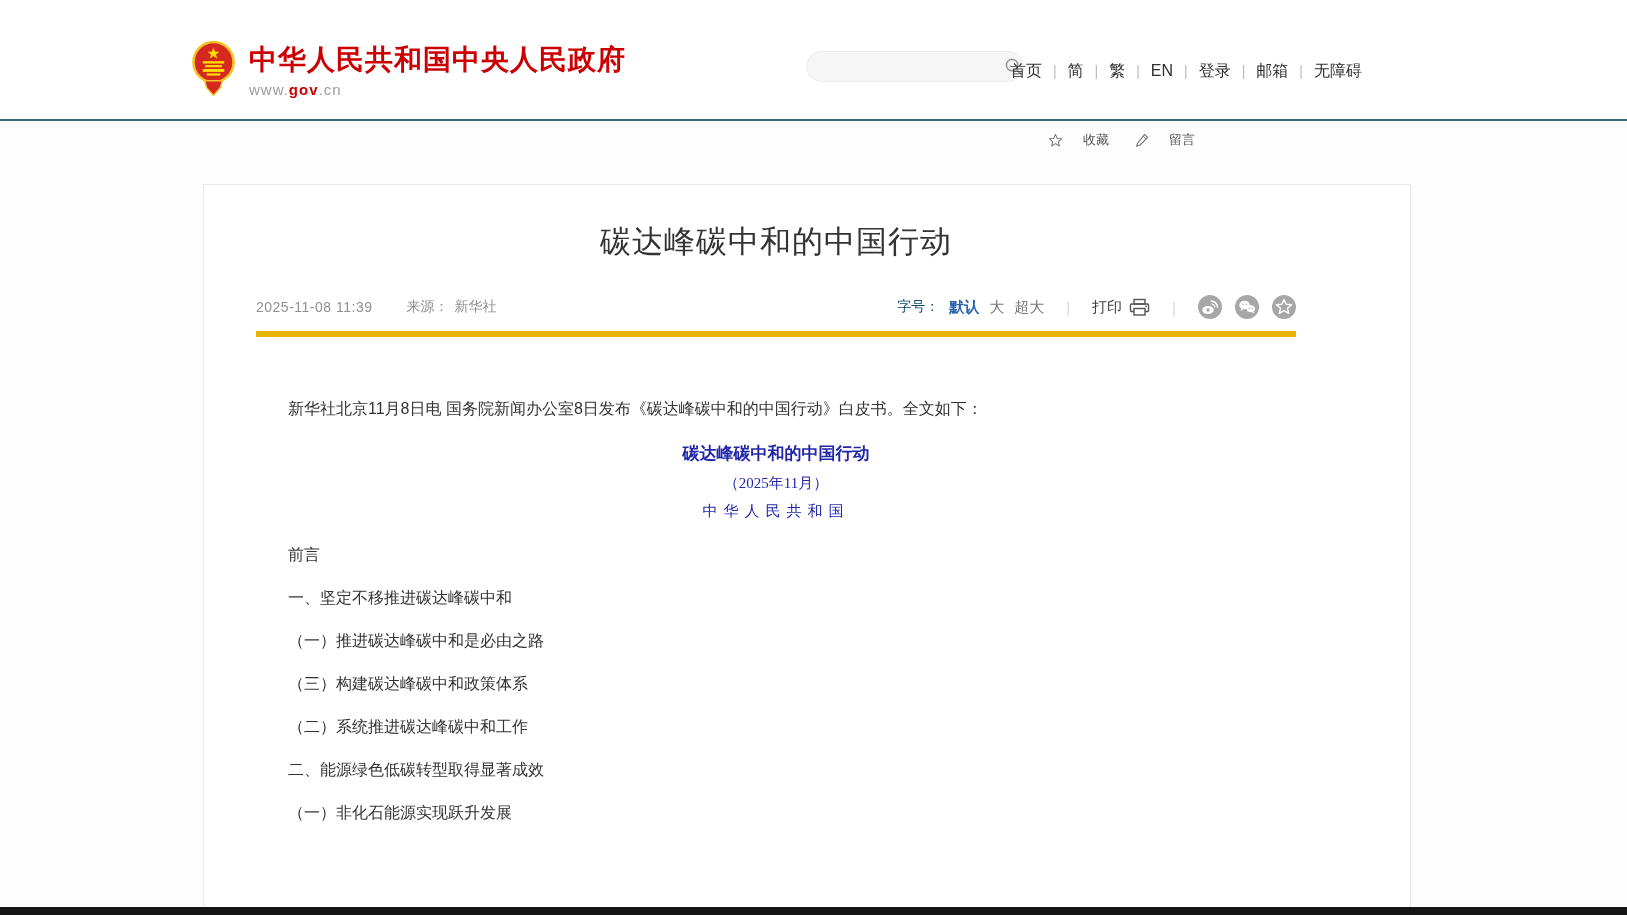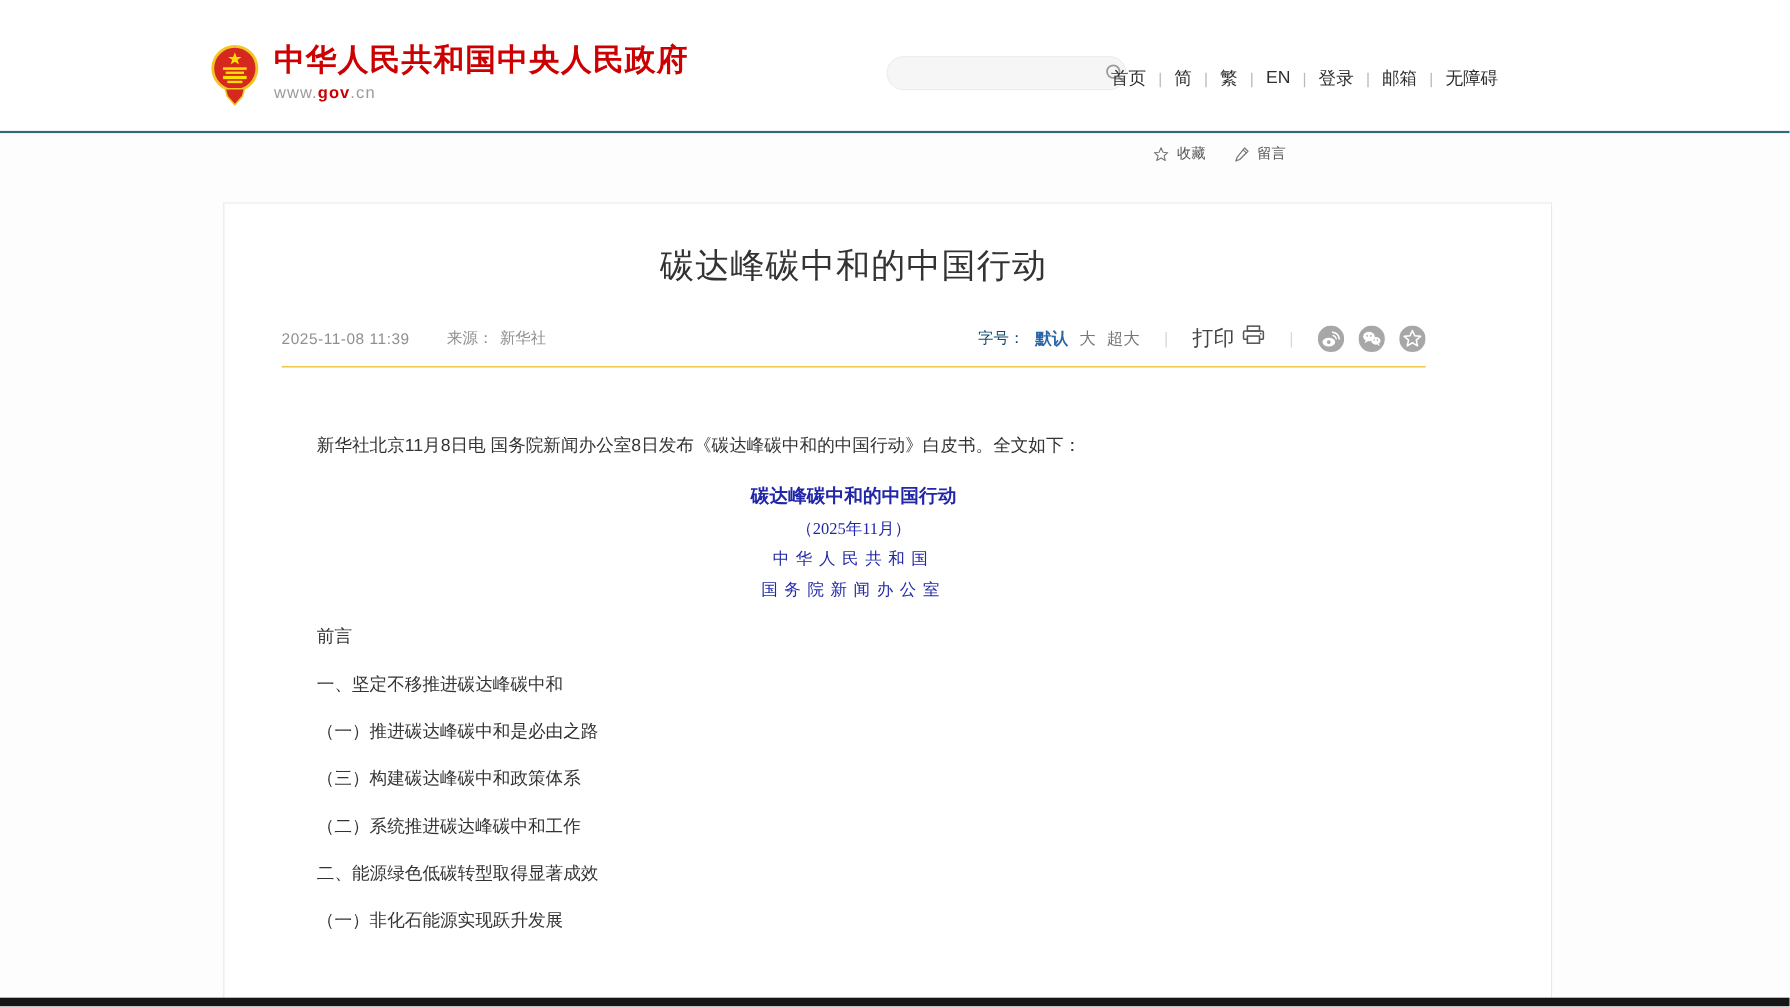--- a/index.html
+++ b/index.html
@@ -3,62 +3,62 @@
 <meta charset="utf-8">
 <style>
   * { margin:0; padding:0; box-sizing:border-box; }
   html,body { width:1627px; height:915px; overflow:hidden; background:#fff;
     font-family:"Liberation Sans", sans-serif; color:#333; }
   .page { position:relative; width:1627px; height:915px; background:#fdfdfd; }
 
   
   .site-header { position:absolute; left:0; top:0; width:100%; height:121px;
     background:#fff; border-bottom:2px solid #33697a; z-index:5; }
-  .brand { position:absolute; left:191px; top:40px; display:flex; align-items:flex-start; gap:13px; cursor:pointer; }
+  .brand { position:absolute; left:191px; top:40px; display:flex; align-items:flex-end; gap:13px; cursor:pointer; }
   .brand-emblem { width:45px; height:58px; }
   .site-title { font-size:28px; font-weight:bold; color:#cc0000; letter-spacing:1px; line-height:1.1; }
   .site-url { font-size:15px; color:#9b9b9b; margin-top:5px; letter-spacing:1px; }
   .site-url .u-red { color:#cc0000; font-weight:bold; }
 
   .search-box { position:absolute; left:806px; top:51px; width:218px; height:31px;
     background:#f6f6f6; border:1px solid #ededed; border-radius:16px;
     display:flex; align-items:center; padding:0 10px 0 16px; }
   .search-box input { flex:1; border:none; background:transparent; outline:none; font-size:14px; color:#333; }
   .search-icon { width:19px; height:19px; cursor:pointer; flex:none; }
 
   .top-nav { position:absolute; right:254px; top:0; height:142px; display:flex; align-items:center; font-size:16px; color:#2e2e2e; }
   .top-nav .nav-item { padding:0 11px; cursor:pointer; white-space:nowrap; }
   .top-nav .nav-sep { color:#b9b9b9; font-size:14px; }
 
   
   .quick-links { position:absolute; left:1048px; top:131px; display:flex; gap:26px;
     font-size:13px; color:#555; align-items:center; z-index:4; }
-  .quick-link { display:flex; align-items:center; gap:7px; cursor:pointer; }
+  .quick-link { display:flex; align-items:center; gap:20px; cursor:pointer; }
   .quick-link svg { display:block; }
 
   
   .card { position:absolute; left:203px; top:184px; width:1208px; height:745px;
     background:#fff; border:1px solid #e9e9e9; z-index:1; }
   .card-inner { margin-left:52px; width:1040px; }
 
   .article-title { margin-top:36px; text-align:center; font-size:31px; font-weight:500;
     color:#333; letter-spacing:1px; }
 
   .meta-row { margin-top:32px; display:flex; justify-content:space-between; align-items:center;
-    font-size:14px; color:#8f8f8f; padding-bottom:12px; border-bottom:1px solid #eab308; }
+    font-size:14px; color:#8f8f8f; padding-bottom:12px; border-bottom:6px solid #eab308; }
   .meta-left { display:flex; align-items:center; }
   .meta-date { letter-spacing:0.5px; }
   .meta-source-label { margin-left:34px; }
   .meta-source { margin-left:6px; }
   .meta-right { display:flex; align-items:center; }
   .fs-label { font-size:14px; color:#0c4a6e; }
   .fs-opt { margin-left:10px; cursor:pointer; color:#777; font-size:15px; }
   .fs-opt.active { color:#2a65a7; font-weight:bold; }
   .meta-pipe { margin:0 22px; color:#d9d9d9; font-size:15px; }
-  .print-btn { display:flex; align-items:flex-start; gap:7px; cursor:pointer; color:#444; font-size:19px; }
+  .print-btn { display:flex; align-items:flex-end; gap:7px; cursor:pointer; color:#444; font-size:15px; }
   .share-group { display:flex; align-items:center; gap:13px; }
   .share-btn { width:24px; height:24px; cursor:pointer; display:block; }
 
   .lead { margin-top:58px; font-size:16px; line-height:1.8; text-indent:2em; color:#333; }
 
   .doc-title { margin-top:18px; text-align:center; color:#2127a8; font-weight:bold; font-size:17px; }
   .doc-line  { margin-top:9px; text-align:center; color:#2127a8; font-size:15px;
     font-family:"Liberation Serif", serif; }
   .doc-org { letter-spacing:6px; }
 
@@ -182,21 +182,20 @@
             </svg>
           </span>
         </div>
       </div>
 
       <p class="lead">新华社北京11月8日电 国务院新闻办公室8日发布《碳达峰碳中和的中国行动》白皮书。全文如下：</p>
 
       <div class="doc-title">碳达峰碳中和的中国行动</div>
       <div class="doc-line">（2025年11月）</div>
       <div class="doc-line doc-org">中华人民共和国</div>
-      <div class="doc-line doc-org">国务院新闻办公室</div>
 
       <div class="toc-item">前言</div>
       <div class="toc-item">一、坚定不移推进碳达峰碳中和</div>
       <div class="toc-item">（一）推进碳达峰碳中和是必由之路</div>
       <div class="toc-item">（三）构建碳达峰碳中和政策体系</div>
       <div class="toc-item">（二）系统推进碳达峰碳中和工作</div>
       <div class="toc-item">二、能源绿色低碳转型取得显著成效</div>
       <div class="toc-item">（一）非化石能源实现跃升发展</div>
 
     </div>

